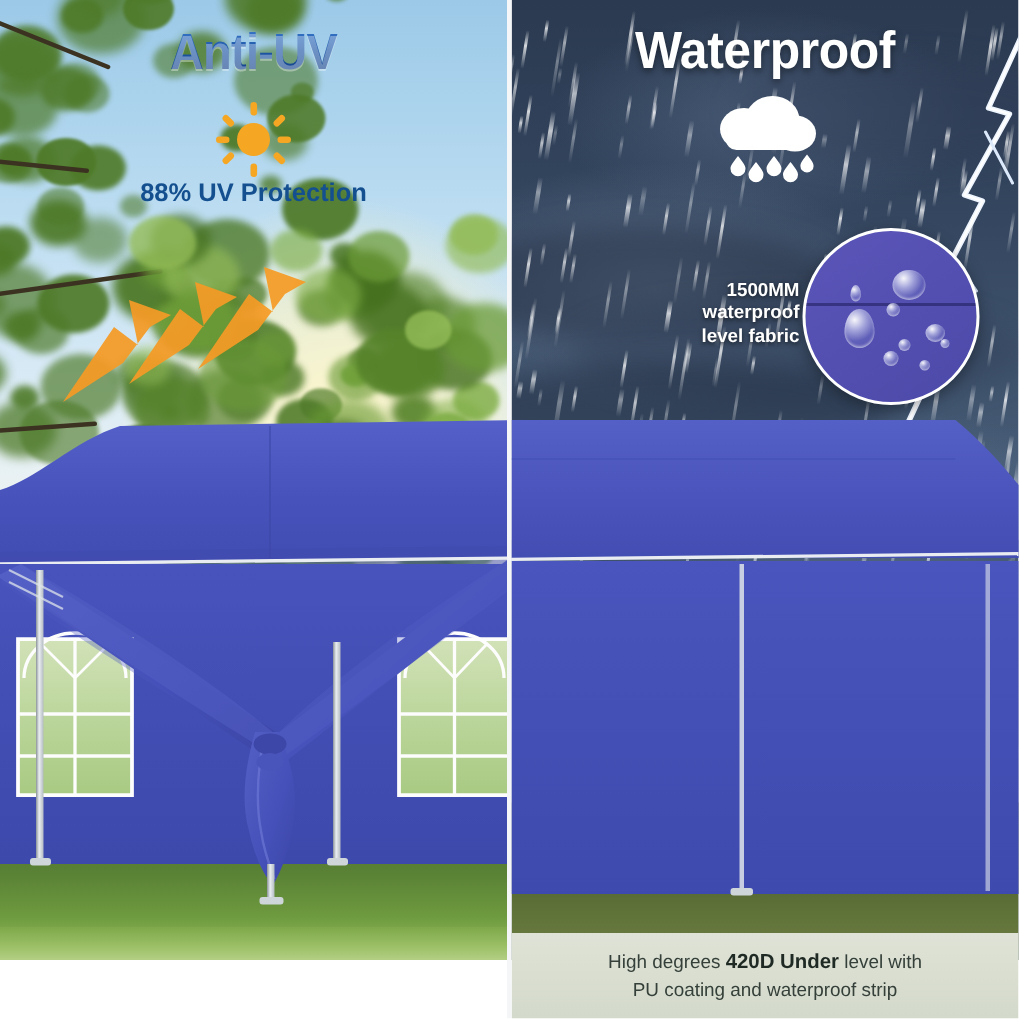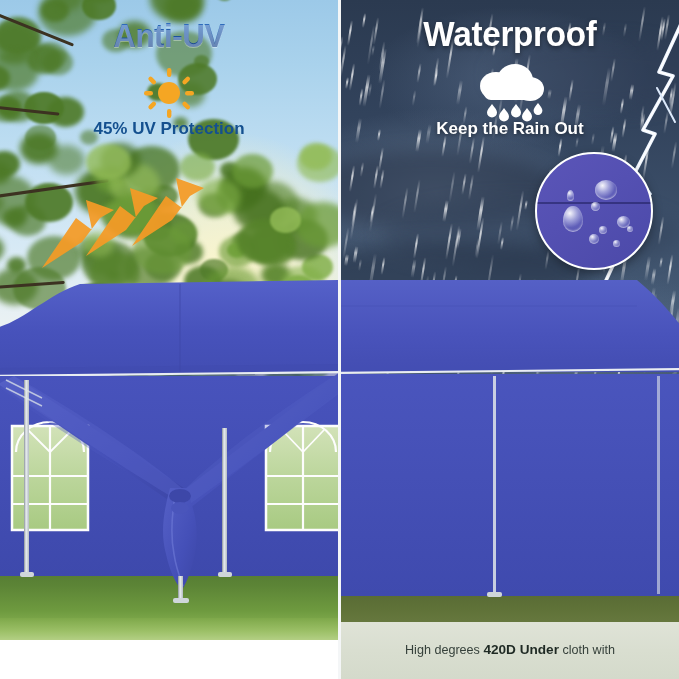--- a/index.html
+++ b/index.html
@@ -431,21 +431,21 @@
         <rect x="26" y="41" width="4.4" height="9" rx="2.2"></rect>
         <rect x="3" y="23" width="9" height="4.4" rx="2.2"></rect>
         <rect x="44" y="23" width="9" height="4.4" rx="2.2"></rect>
         <rect x="9" y="8" width="4.4" height="9" rx="2.2" transform="rotate(-45 11.2 12.5)"></rect>
         <rect x="43" y="8" width="4.4" height="9" rx="2.2" transform="rotate(45 45.2 12.5)"></rect>
         <rect x="9" y="33" width="4.4" height="9" rx="2.2" transform="rotate(45 11.2 37.5)"></rect>
         <rect x="43" y="33" width="4.4" height="9" rx="2.2" transform="rotate(-45 45.2 37.5)"></rect>
       </g>
     </svg>
 
-    <div class="sub-uv">45% UV Protection</div>
+    <div class="sub-uv">88% UV Protection</div>
 
   </div>
 
   <div id="panel-divider"></div>
 
   <div class="panel" id="panel-right">
 
     <div class="storm"></div>
 
     <div class="cloudband" style="left:-40px;  top:150px; width:260px; height:80px; background:rgba(38,50,70,.55);"></div>
@@ -813,35 +813,40 @@
       </g>
       <g fill="#ffffff">
         <path d="M22,42 c3,4 5,6 5,8.5 a5,5 0 0 1 -10,0 C17,48 19,46 22,42 Z"></path>
         <path d="M34,46 c3,4 5,6 5,8.5 a5,5 0 0 1 -10,0 C29,52 31,50 34,46 Z"></path>
         <path d="M46,42 c3,4 5,6 5,8.5 a5,5 0 0 1 -10,0 C41,48 43,46 46,42 Z"></path>
         <path d="M57,46 c3,4 5,6 5,8.5 a5,5 0 0 1 -10,0 C52,52 54,50 57,46 Z"></path>
         <path d="M68,41 c2.6,3.5 4.4,5.4 4.4,7.6 a4.4,4.4 0 0 1 -8.8,0 C63.6,46.4 65.4,44.5 68,41 Z"></path>
       </g>
     </svg>
 
-    <div class="sub-wp">Keep the Rain Out</div>
 
     <div id="fabric-zoom">
       <div class="seam"></div>
       <div class="bead" style="left:58px; top:26px; width:22px; height:20px;"></div>
       <div class="bead" style="left:26px; top:52px; width:20px; height:26px; border-radius:50% 50% 50% 50%/60% 60% 42% 42%;"></div>
       <div class="bead" style="left:30px; top:36px; width:7px;  height:11px; border-radius:50% 50% 50% 50%/62% 62% 40% 40%;"></div>
       <div class="bead" style="left:54px; top:48px; width:9px;  height:9px;"></div>
       <div class="bead" style="left:80px; top:62px; width:13px; height:12px;"></div>
       <div class="bead" style="left:62px; top:72px; width:8px;  height:8px;"></div>
       <div class="bead" style="left:52px; top:80px; width:10px; height:10px;"></div>
       <div class="bead" style="left:76px; top:86px; width:7px;  height:7px;"></div>
       <div class="bead" style="left:90px; top:72px; width:6px;  height:6px;"></div>
     </div>
 
+    <div class="fabric-label">
+      <span>1500MM</span><br>
+      <span>waterproof</span><br>
+      <span>level fabric</span>
+    </div>
 
     <div class="caption">
       <p>
-        <span>High degrees </span><b>420D Under</b><span> cloth with</span><br>
+        <span>High degrees </span><b>420D Under</b><span> level with</span><br>
+        <span>PU coating and waterproof strip</span>
       </p>
     </div>
   </div>
 </div>
 
 </body></html>

